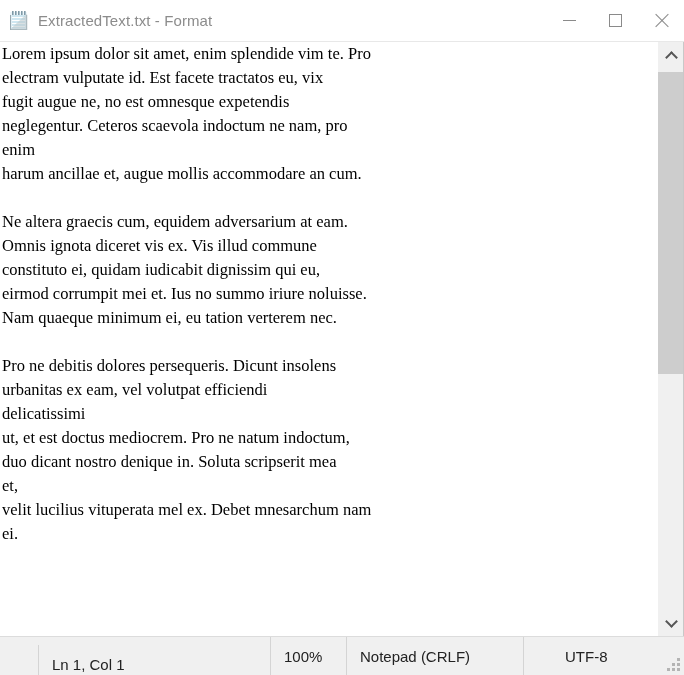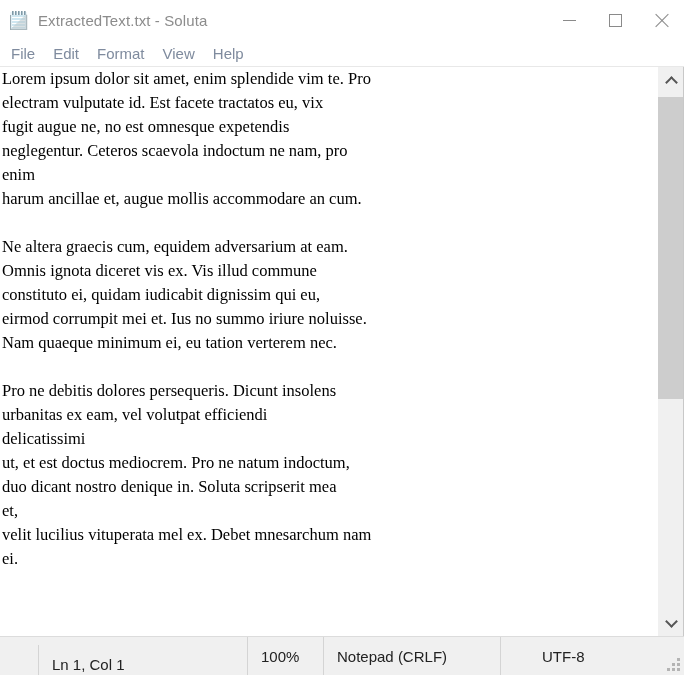--- a/index.html
+++ b/index.html
@@ -234,21 +234,21 @@
     align-items: center;
     font-size: 15px;
     color: #222222;
     border-left: 1px solid #d4d4d4;
     box-sizing: border-box;
     padding-left: 13px;
     white-space: nowrap;
   }
   .sb-cell.first { border-left: 1px solid #d4d4d4; margin-top: 17px; }
   .cell-ln   { width: 209px; margin-left: 38px; }
-  .cell-zoom { width: 76px; }
+  .cell-zoom { width: 76px; margin-left: 23px; }
   .cell-eol  { width: 177px; }
   .cell-enc  { width: 160px; padding-left: 41px; }
 
   .grip {
     position: absolute;
     right: 4px;
     bottom: 4px;
     width: 13px;
     height: 13px;
   }
@@ -279,42 +279,35 @@
         <g fill="#7f9aa8">
           <rect x="2" y="0" width="1.6" height="4"></rect>
           <rect x="5" y="0" width="1.6" height="4"></rect>
           <rect x="8" y="0" width="1.6" height="4"></rect>
           <rect x="11" y="0" width="1.6" height="4"></rect>
           <rect x="14" y="0" width="1.6" height="4"></rect>
         </g>
         <path d="M16.5 3 L17.5 4 L17.5 19 L1.5 19 L0.5 18 Z" fill="#b9c6ca" opacity="0.55"></path>
       </svg>
     </span>
-    <span class="title-text">ExtractedText.txt - Soluta</span>
+    <span class="title-text">ExtractedText.txt - Format</span>
     <span class="titlebar-spacer"></span>
     <div class="win-btns">
       <button class="win-btn">
         <span class="glyph-min"></span>
       </button>
       <button class="win-btn">
         <span class="glyph-max"></span>
       </button>
       <button class="win-btn">
         <span class="glyph-close"></span>
       </button>
     </div>
   </div>
 
-  <div class="menubar">
-    <div class="menu-item">File</div>
-    <div class="menu-item">Edit</div>
-    <div class="menu-item">Format</div>
-    <div class="menu-item">View</div>
-    <div class="menu-item">Help</div>
-  </div>
 
   <div class="editor-row">
     <div class="textarea-wrap">
       <div class="caret"></div>
       <div class="text-content">Lorem ipsum dolor sit amet, enim splendide vim te. Pro
 electram vulputate id. Est facete tractatos eu, vix
 fugit augue ne, no est omnesque expetendis
 neglegentur. Ceteros scaevola indoctum ne nam, pro
 enim
 harum ancillae et, augue mollis accommodare an cum.

